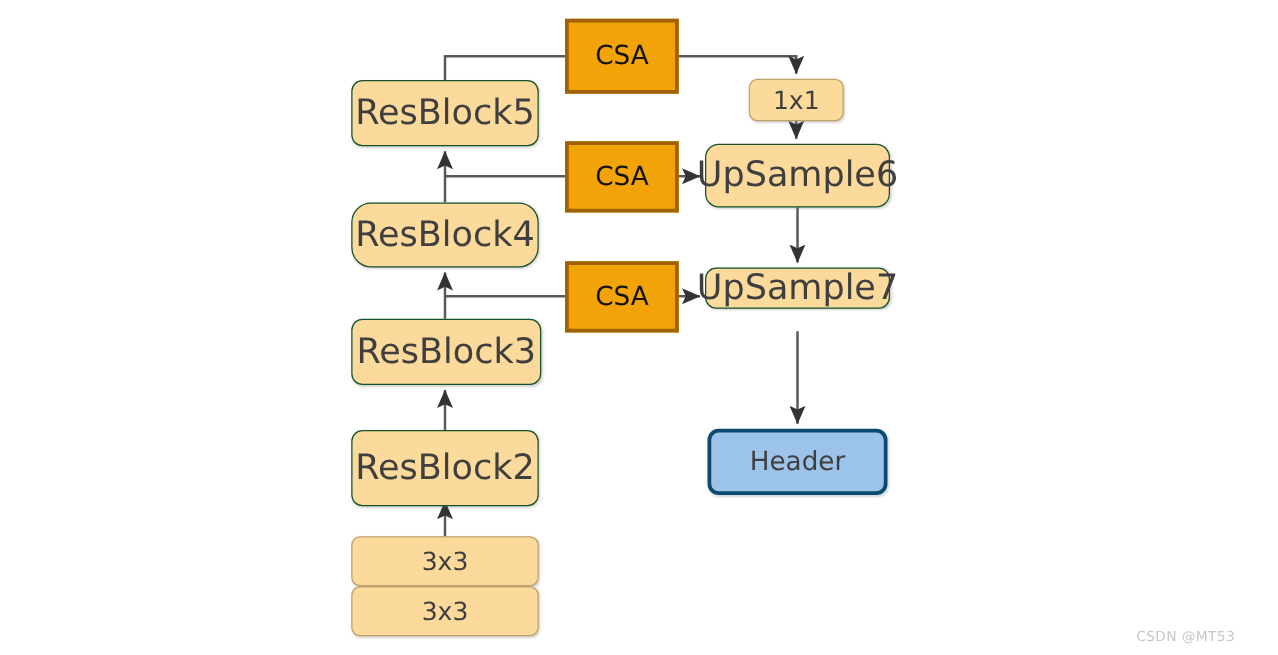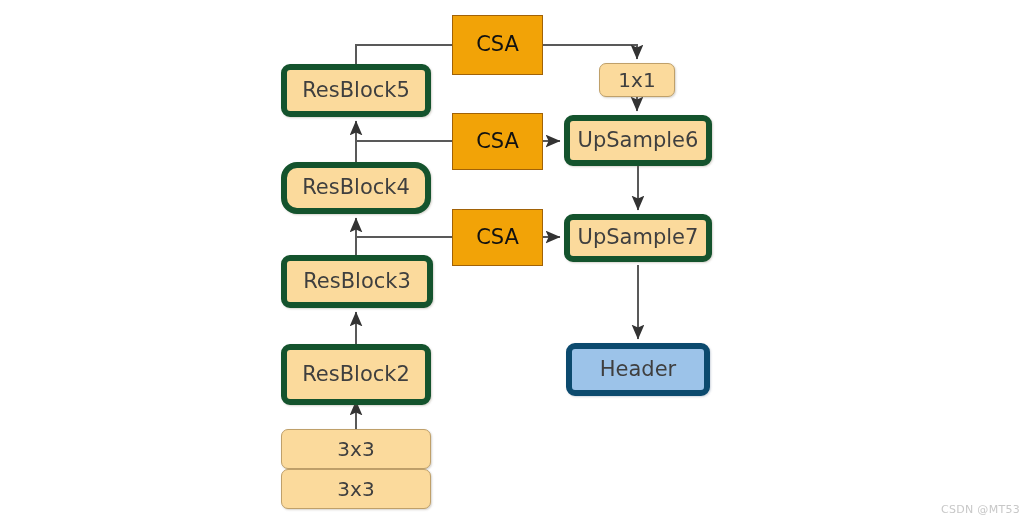--- a/index.html
+++ b/index.html
@@ -28,44 +28,44 @@
     box-sizing: border-box;
     display: flex;
     align-items: center;
     justify-content: center;
     text-align: center;
     line-height: 1.1;
     white-space: nowrap;
   }
   .node-tan {
     background: #FBDA9C;
-    border: 6px solid #14532d;
+    border: 1px solid #14532d;
     border-radius: 9px;
     color: #3F3F3F;
-    font-size: 21px;
+    font-size: 28px;
     box-shadow: 1px 1px 2px rgba(120,110,90,0.30);
   }
   .node-tan-sq {
     background: #FBDA9C;
     border: 1px solid #BFA06A;
     border-radius: 7px;
     color: #3F3F3F;
     font-size: 20px;
     box-shadow: 1px 1px 2px rgba(120,110,90,0.30);
   }
   .node-orange {
     background: #F2A307;
-    border: 1px solid #a16207;
+    border: 3px solid #a16207;
     border-radius: 0;
     color: #111111;
     font-size: 21px;
   }
   .node-blue {
     background: #9CC3E9;
-    border: 6px solid #0c4a6e;
+    border: 3px solid #0c4a6e;
     border-radius: 9px;
     color: #3F3F3F;
     font-size: 21px;
     box-shadow: 1px 1px 2px rgba(100,120,150,0.30);
   }
   .watermark {
     position: absolute;
     color: #C8C8C8;
     font-size: 11px;
     font-family: "DejaVu Sans", "Liberation Sans", sans-serif;
@@ -139,26 +139,26 @@
       </div>
       <div class="node node-tan-sq" style="left: 281px; top: 429px; width: 150px; height: 40px;">
         <span>3x3</span>
       </div>
       <div class="node node-tan-sq" style="left: 281px; top: 469px; width: 150px; height: 40px;">
         <span>3x3</span>
       </div>
       <div class="node node-tan-sq" style="left: 599px; top: 63px; width: 76px; height: 34px;">
         <span>1x1</span>
       </div>
-      <div class="node node-tan" style="left: 564px; top: 115px; width: 148px; height: 51px;">
+      <div class="node node-tan" style="left: 564px; top: 115px; width: 148px; height: 51px; border-radius: 11px;">
         <span>UpSample6</span>
       </div>
-      <div class="node node-tan" style="left: 564px; top: 214px; width: 148px; height: 48px;">
+      <div class="node node-tan" style="left: 564px; top: 214px; width: 148px; height: 33px;">
         <span>UpSample7</span>
       </div>
       <div class="node node-blue" style="left: 566px; top: 343px; width: 144px; height: 53px;">
         <span>Header</span>
       </div>
     </div>
 
-  <div class="watermark" style="left: 941px; top: 503px; text-align: center;">CSDN @MT53</div>
+  <div class="watermark" style="left: 909px; top: 503px; text-align: center;">CSDN @MT53</div>
 
 </div>
 
 </body></html>

